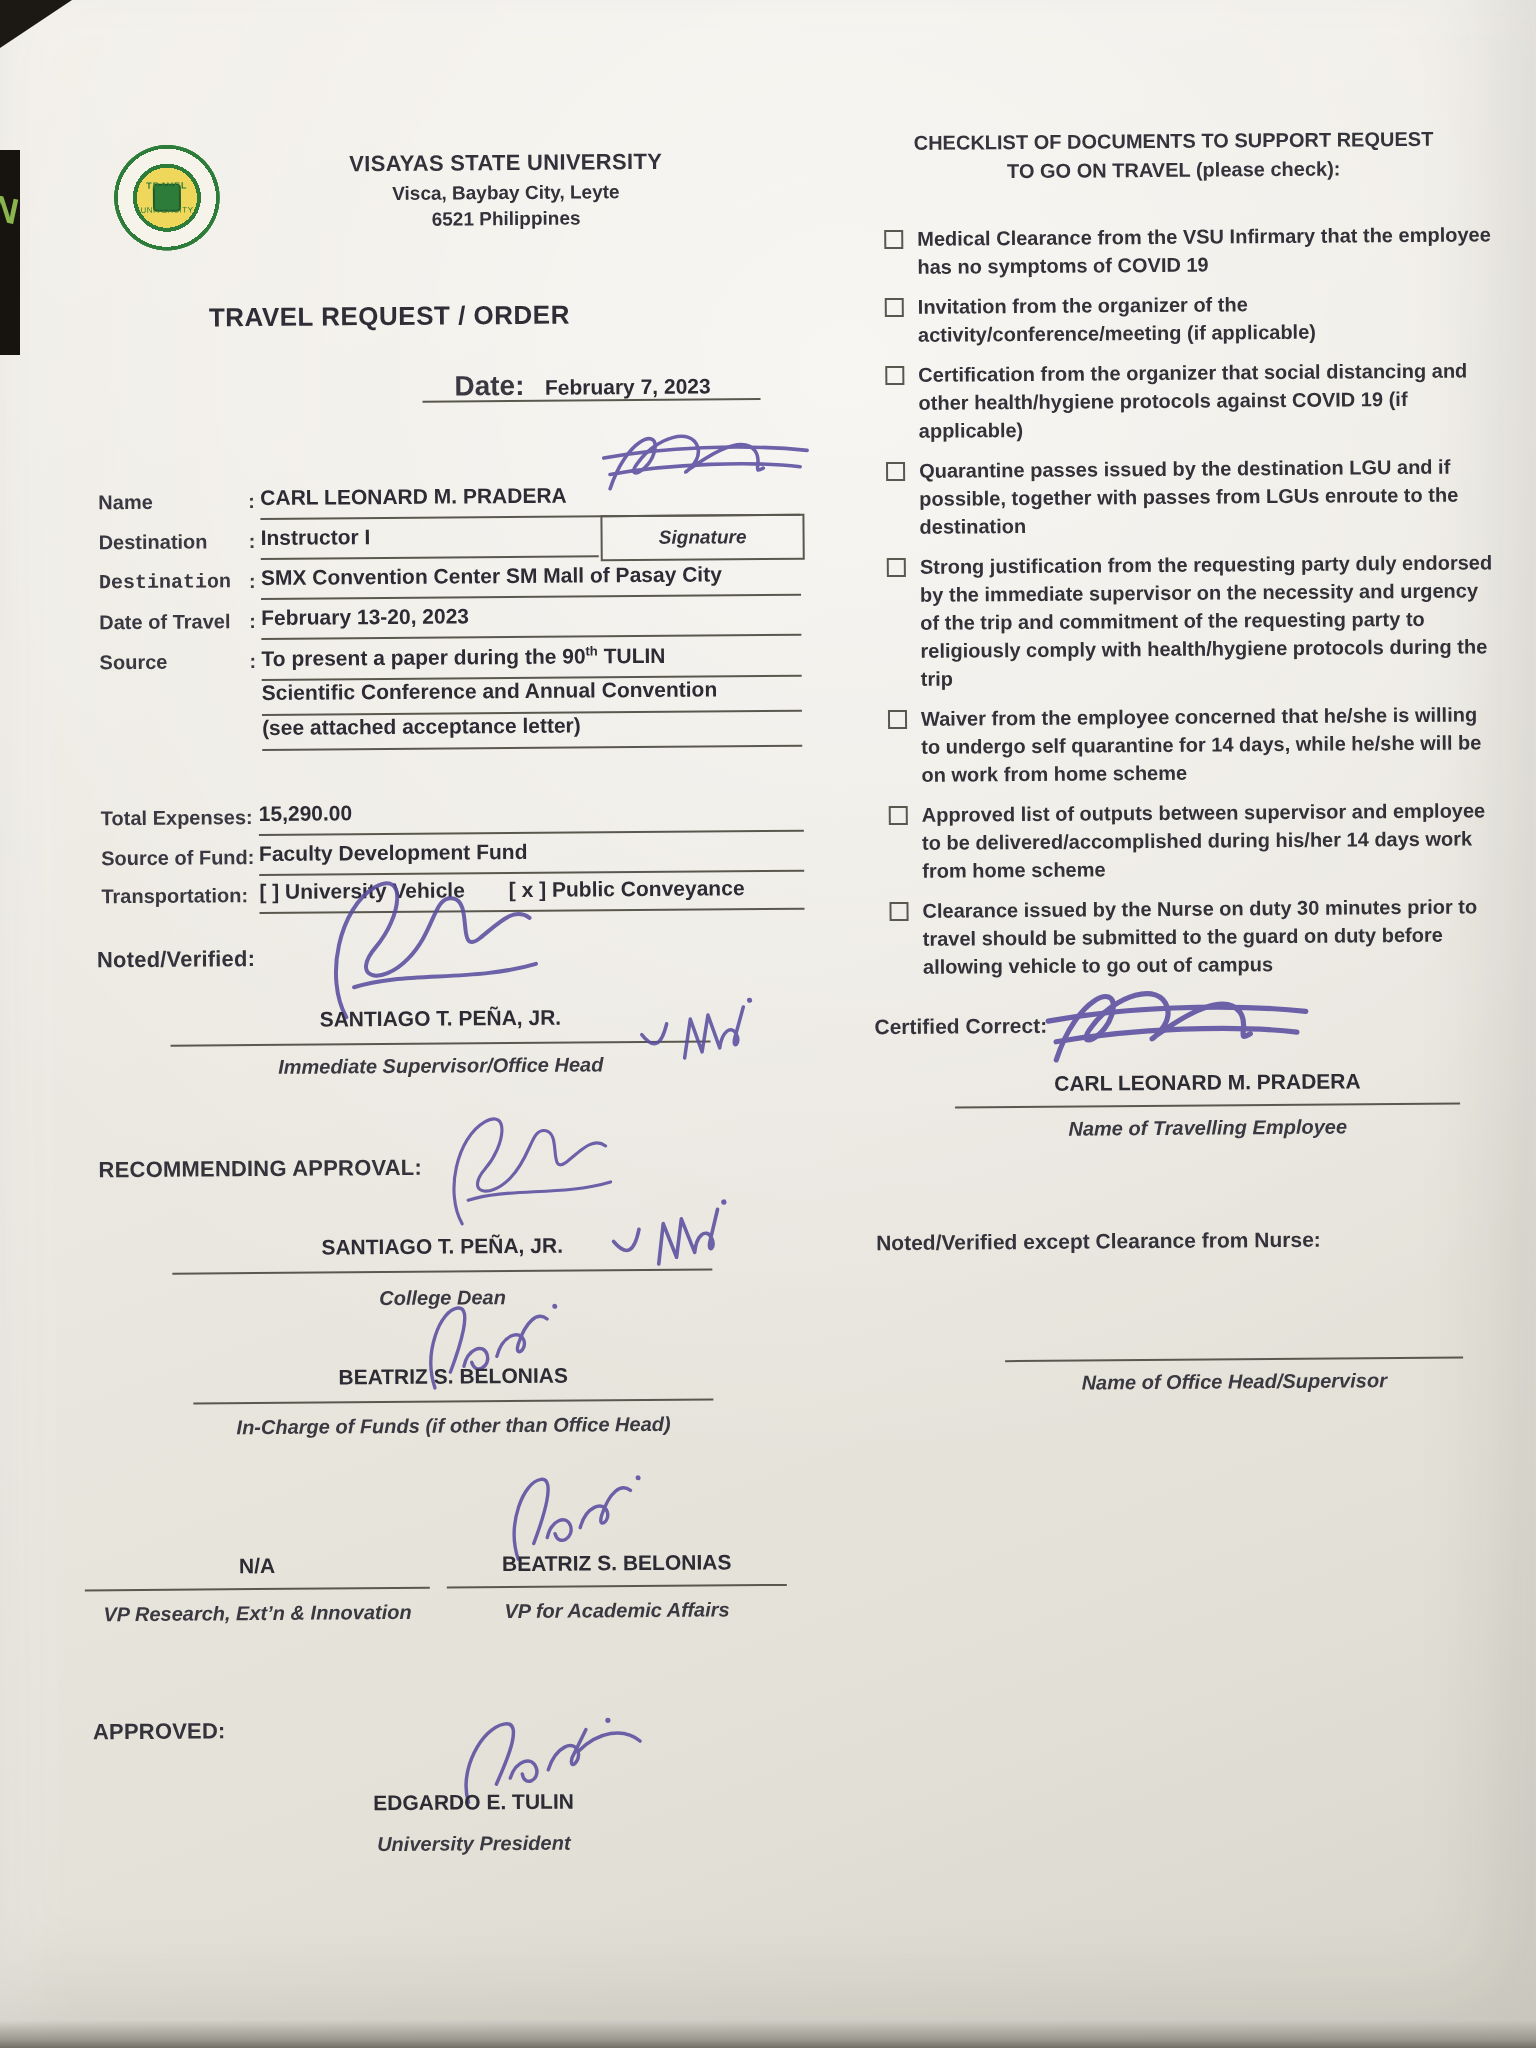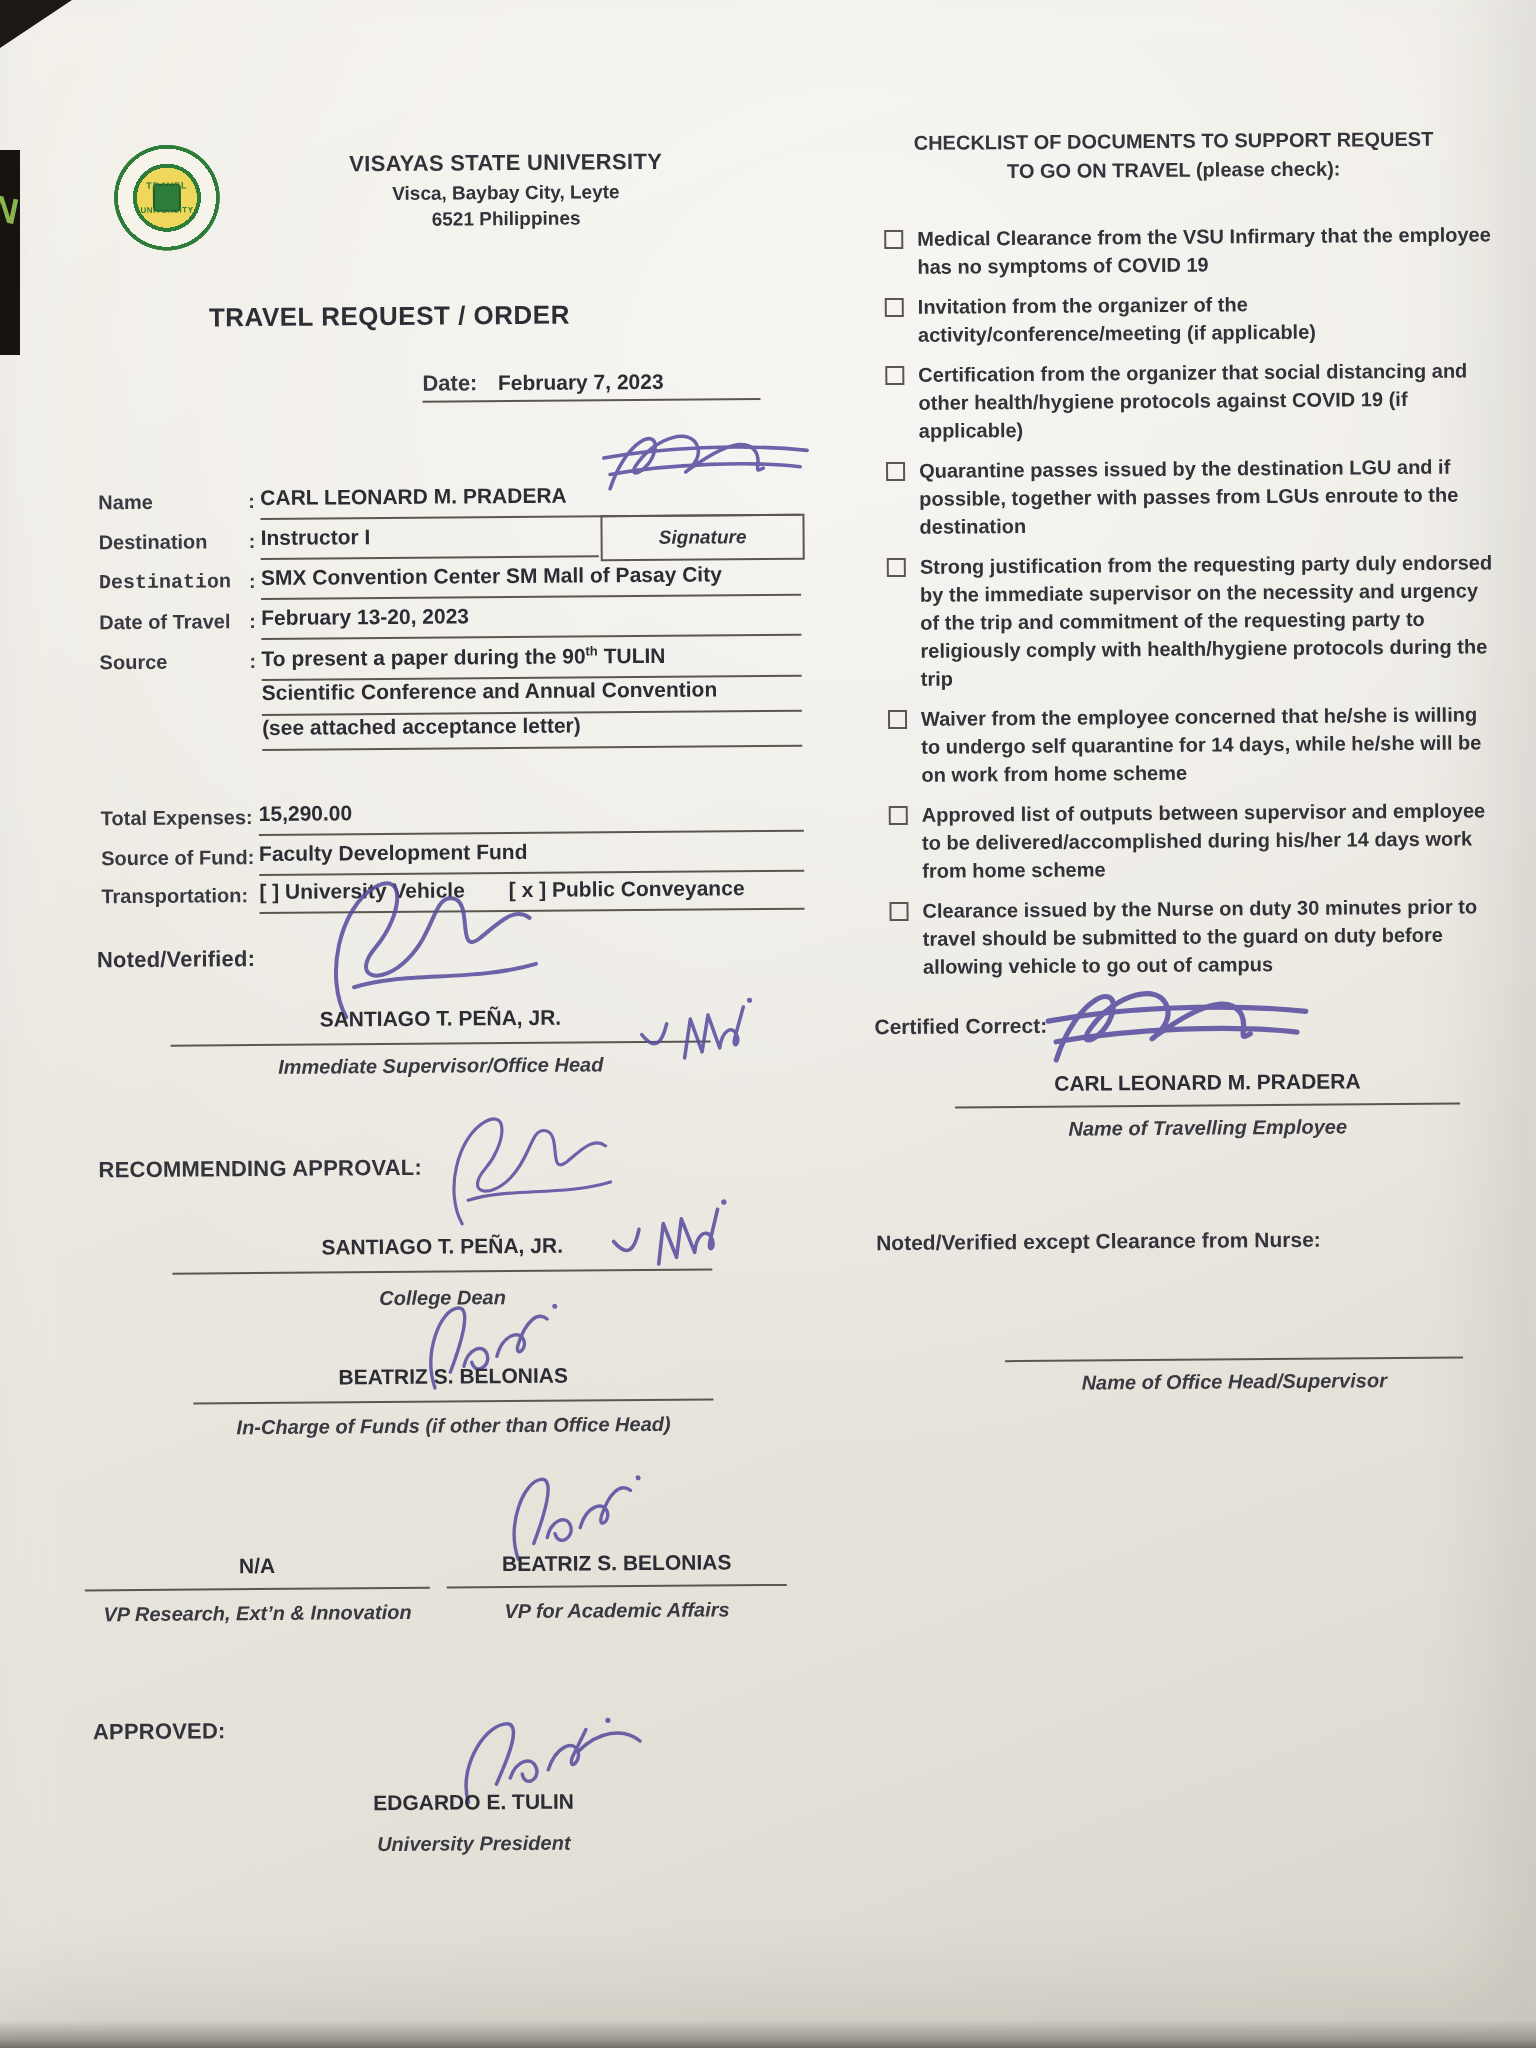--- a/index.html
+++ b/index.html
@@ -27,40 +27,40 @@
   .val { font-weight:bold; font-size:21px; color:#2d2c34; }
   .ul { border-bottom:2px solid #5a574f; }
   .ctr { text-align:center; }
   .role { position:absolute; font-weight:bold; font-style:italic; font-size:20px; color:#3a3941; text-align:center; }
   .title { position:absolute; font-weight:bold; font-size:26px; color:#2f2e36; letter-spacing:.5px; }
   .uni { position:absolute; left:255px; top:148px; width:510px; text-align:center; color:#33323a; }
   .uni .l1 { font-weight:bold; font-size:22px; letter-spacing:.3px; }
   .uni .l2 { font-weight:bold; font-size:19px; margin-top:6px; }
   .uni .l3 { font-weight:bold; font-size:19px; margin-top:4px; }
   .dateline { position:absolute; left:425px; top:368px; width:338px; height:30px; }
-  .dateline .dl { font-weight:bold; font-size:22px; color:#3a3941; }
+  .dateline .dl { font-weight:bold; font-size:28px; color:#3a3941;margin-left:32px; }
   .dateline .dv { font-weight:bold; font-size:21px; color:#2d2c34; margin-left:16px; }
   .sig-box { position:absolute; border:2px solid #5a574f; display:flex; align-items:center; justify-content:center;
     font-weight:bold; font-style:italic; font-size:19px; color:#34333b; }
   .sig { position:absolute; opacity:.88; }
   .sig path { fill:none; stroke:#5b4fa0; stroke-width:3.5; stroke-linecap:round; stroke-linejoin:round; }
   .sig.thick path { stroke-width:4; }
   .sig .dot { fill:#5b4fa0; stroke:none; }
   .chk-title { position:absolute; left:878px; top:130px; width:600px; text-align:center;
     font-weight:bold; font-size:20px; line-height:29px; color:#35343c; }
   .chk-list { position:absolute; left:888px; top:226px; width:610px; }
   .chk-item { display:flex; gap:14px; margin-bottom:12px; }
   .chk-box { width:15px; height:15px; border:2px solid #5a574f; margin-top:5px; flex:none; background:transparent; }
   .chk-text { font-weight:bold; font-size:20px; line-height:28px; color:#333239; }
   .seal { position:absolute; left:118px; top:140px; width:106px; height:106px; border-radius:50%;
     background: radial-gradient(circle, #eed75a 0 30px, #2e7c3a 30px 34px, #f6f3ea 34px 49px, #2e7c3a 49px 53px, transparent 53px);
     display:flex; align-items:center; justify-content:center; }
   .seal-core { width:24px; height:24px; background:#2e7c3a; border:2px solid #1f5c2a; border-radius:4px; }
   .seal-top { position:absolute; top:36px; width:100%; text-align:center; font-size:9px; font-weight:bold; color:#2e7c3a; letter-spacing:1px; }
-  .seal-bottom { position:absolute; bottom:36px; width:100%; text-align:center; font-size:8px; font-weight:bold; color:#2e7c3a; letter-spacing:.5px; }
+  .seal-bottom { position:absolute; bottom:36px; width:100%; text-align:center; font-size:8px; font-weight:normal; color:#2e7c3a; letter-spacing:.5px; }
   .corner-dark { position:absolute; top:0; left:0; width:72px; height:48px; background:#1c1813;
     clip-path:polygon(0 0, 100% 0, 0 100%); }
   .edge-strip { position:absolute; left:0; top:150px; width:20px; height:205px; background:#17140f; overflow:hidden; }
   .edge-strip .ne { position:absolute; left:-8px; top:42px; color:#8ab54e; font-size:36px; font-weight:bold;
     transform:rotate(12deg); letter-spacing:2px; }
   .bottom-band { position:absolute; left:0; right:0; bottom:0; height:28px;
     background:linear-gradient(to bottom, rgba(130,127,118,0), #9b988f 70%, #716e66); }
   sup { font-size:13px; }
 </style>
 </head>

